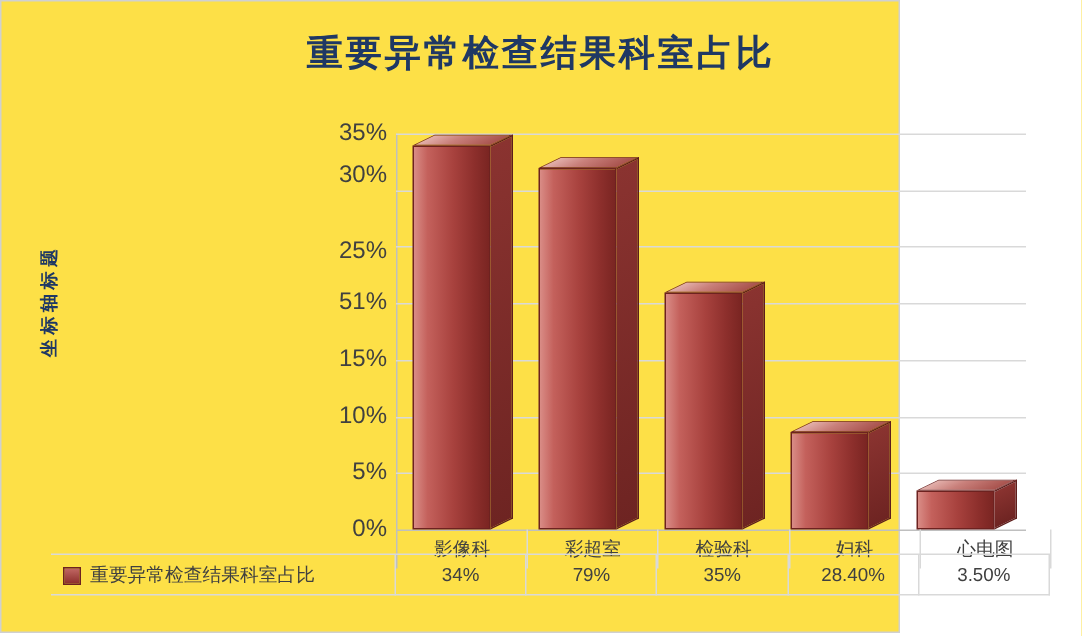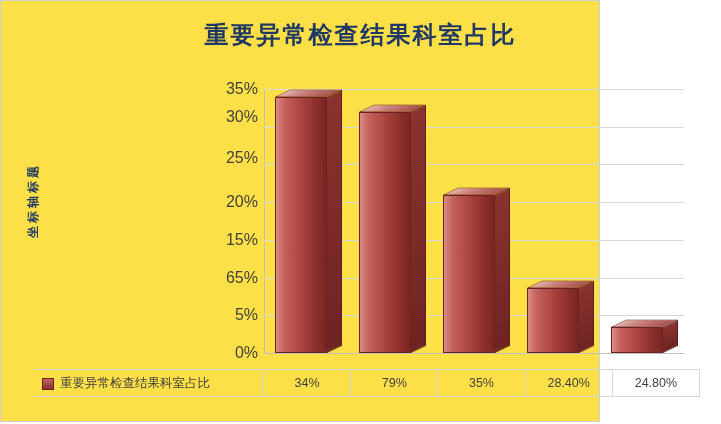--- a/index.html
+++ b/index.html
@@ -211,24 +211,24 @@
         <div class="gridline" style="top: 188.571px;"></div>
         <div class="gridline" style="top: 150.857px;"></div>
         <div class="gridline" style="top: 113.143px;"></div>
         <div class="gridline" style="top: 75.4286px;"></div>
         <div class="gridline" style="top: 37.7143px;"></div>
         <div class="gridline" style="top: 0px;"></div>
       </div>
     <div id="ytick-labels">
         <div class="ytick" style="top: 264px;">0%</div>
         <div class="ytick" style="top: 226.286px;">5%</div>
-        <div class="ytick" style="top: 188.571px;">65%</div>
+        <div class="ytick" style="top: 188.571px;">10%</div>
         <div class="ytick" style="top: 150.857px;">15%</div>
-        <div class="ytick" style="top: 113.143px;">20%</div>
-        <div class="ytick" style="top: 69px;">25%</div>
+        <div class="ytick" style="top: 113.143px;">51%</div>
+        <div class="ytick" style="top: 79px;">25%</div>
         <div class="ytick" style="top: 28px;">30%</div>
         <div class="ytick" style="top: 0px;">35%</div>
       </div>
     <div id="bars">
         <div class="bar" style="left: 11px; width: 52px; height: 256.457px;">
           <div class="front" style="height: 256.457px;"></div>
           <div class="side" style="height: 256.457px;"></div>
           <div class="top" style="bottom: 256.457px;"></div>
         </div>
         <div class="bar" style="left: 95px; width: 52px; height: 241.371px;">
@@ -247,28 +247,35 @@
           <div class="top" style="bottom: 64.8686px;"></div>
         </div>
         <div class="bar" style="left: 347px; width: 52px; height: 26.4px;">
           <div class="front" style="height: 26.4px;"></div>
           <div class="side" style="height: 26.4px;"></div>
           <div class="top" style="bottom: 26.4px;"></div>
         </div>
       </div>
   </div>
 
+  <div id="cat-axis">
+      <div class="cat-cell" style="left: 0px; width: 87.2px;">影像科</div>
+      <div class="cat-cell" style="left: 87.2px; width: 87.2px;">彩超室</div>
+      <div class="cat-cell" style="left: 174.4px; width: 87.2px;">检验科</div>
+      <div class="cat-cell" style="left: 261.6px; width: 87.2px;">妇科</div>
+      <div class="cat-cell" style="left: 348.8px; width: 87.2px;">心电图</div>
+    </div>
 
   <div id="table-row">
     <div id="series-key">
       <span id="series-swatch"></span>
       <span id="series-label">重要异常检查结果科室占比</span>
     </div>
     <div id="value-cells">
         <div class="val-cell" style="left: 230px; width: 87.2px;">34%</div>
         <div class="val-cell" style="left: 317.2px; width: 87.2px;">79%</div>
         <div class="val-cell" style="left: 404.4px; width: 87.2px;">35%</div>
         <div class="val-cell" style="left: 491.6px; width: 87.2px;">28.40%</div>
-        <div class="val-cell" style="left: 578.8px; width: 87.2px;">24.80%</div>
+        <div class="val-cell" style="left: 578.8px; width: 87.2px;">3.50%</div>
       </div>
   </div>
 
 </div>
 
 </body></html>

